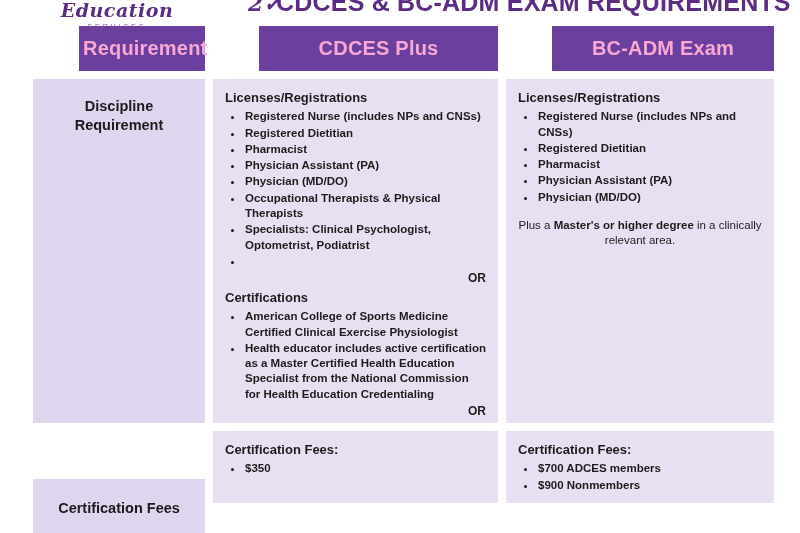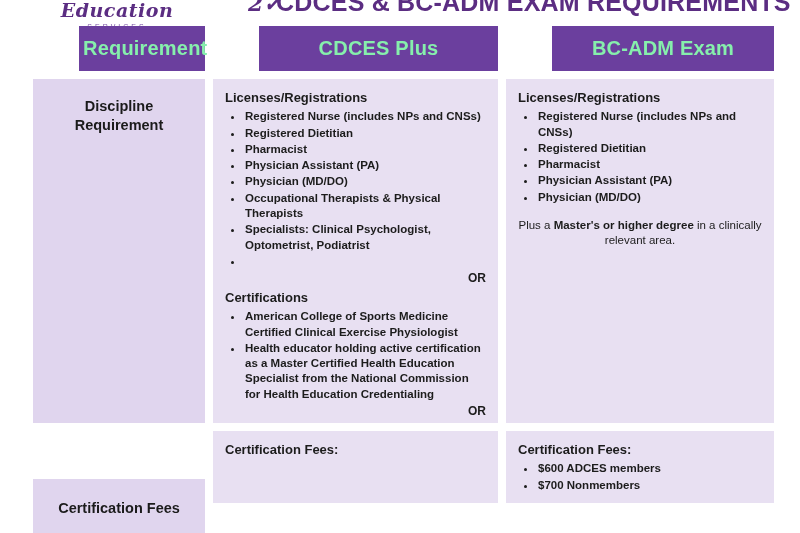--- a/index.html
+++ b/index.html
@@ -94,21 +94,21 @@
   }
   .row + .row { margin-top: 8px; }
 
   .col-req   { width: 172px; flex: 0 0 172px; }
   .col-cdces { width: 285px; flex: 0 0 285px; }
   .col-bcadm { width: 268px; flex: 0 0 268px; }
 
   
   .hcell {
     background: #6b3f9e;
-    color: #86efac;
+    color: #f9a8d4;
     font-weight: bold;
     font-size: 20px;
     text-align: center;
     padding: 11px 4px;
     box-sizing: border-box;
     letter-spacing: 0.2px;
     margin-left: 46px;
   }
 
   
@@ -205,21 +205,21 @@
             <li>Physician Assistant (PA)</li>
             <li>Physician (MD/DO)</li>
             <li>Occupational Therapists &amp; Physical Therapists</li>
             <li>Specialists: Clinical Psychologist, Optometrist, Podiatrist</li>
             <li class="empty"></li>
           </ul>
           <div class="or">OR</div>
           <p class="lead">Certifications</p>
           <ul>
             <li>American College of Sports Medicine Certified Clinical Exercise Physiologist</li>
-            <li>Health educator holding active certification as a Master Certified Health Education Specialist from the National Commission for Health Education Credentialing</li>
+            <li>Health educator includes active certification as a Master Certified Health Education Specialist from the National Commission for Health Education Credentialing</li>
           </ul>
           <div class="or">OR</div>
         </div>
       </div>
 
       <div class="col-bcadm">
         <div class="cell">
           <p class="lead">Licenses/Registrations</p>
           <ul>
             <li>Registered Nurse (includes NPs and CNSs)</li>
@@ -233,27 +233,30 @@
       </div>
     </div>
 
     <div class="row r2">
       <div class="col-req">
         <div class="cell label">Certification Fees</div>
       </div>
       <div class="col-cdces">
         <div class="cell">
           <p class="lead">Certification Fees:</p>
+          <ul>
+            <li>$350</li>
+          </ul>
         </div>
       </div>
       <div class="col-bcadm">
         <div class="cell">
           <p class="lead">Certification Fees:</p>
           <ul>
-            <li>$600 ADCES members</li>
-            <li>$700 Nonmembers</li>
+            <li>$700 ADCES members</li>
+            <li>$900 Nonmembers</li>
           </ul>
         </div>
       </div>
     </div>
 
   </div>
 </div>
 
 </body></html>

